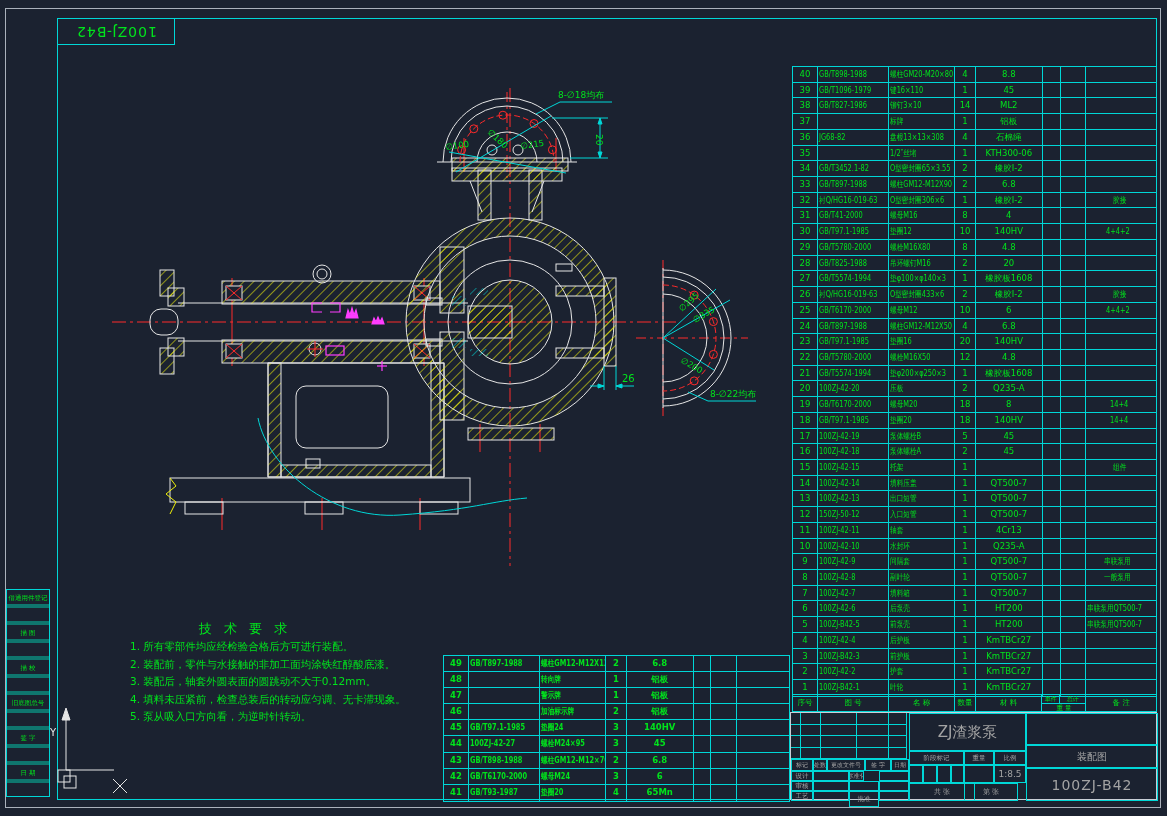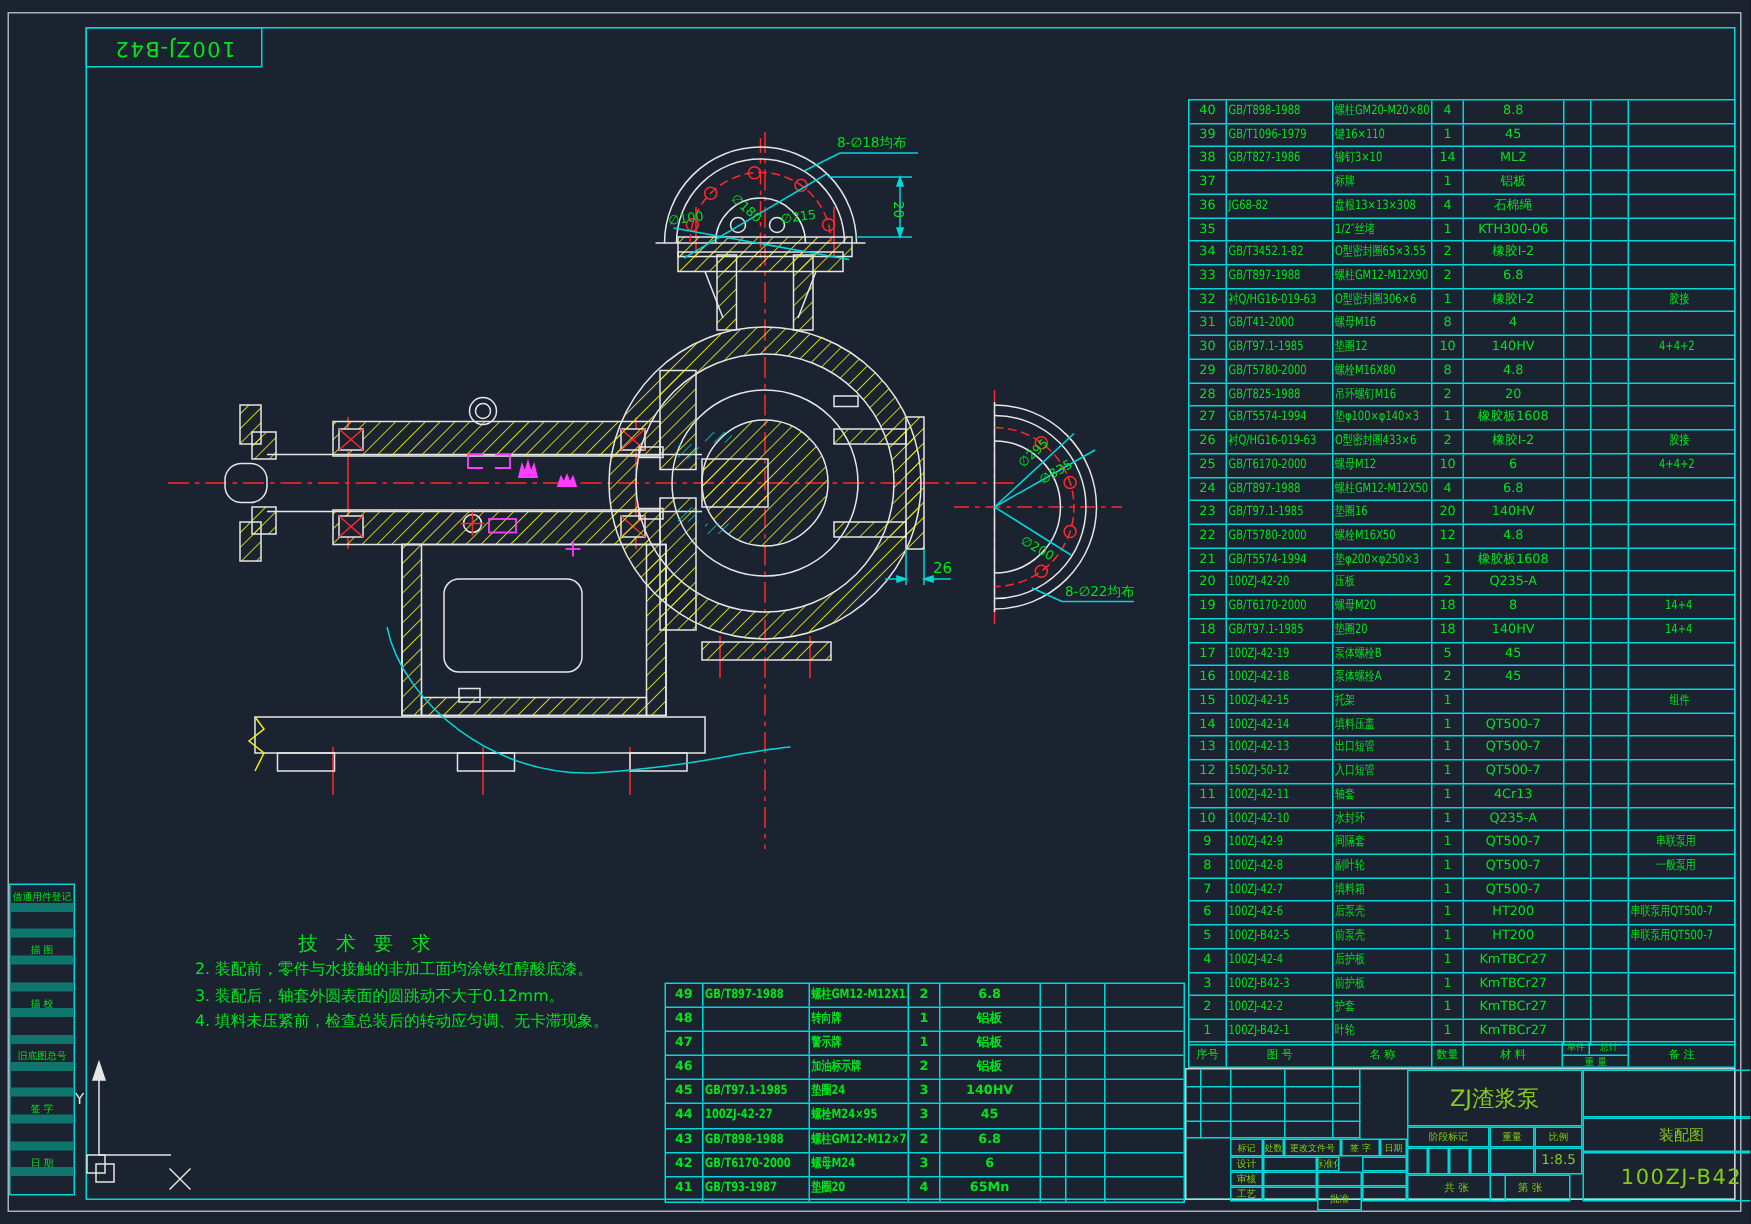--- a/index.html
+++ b/index.html
@@ -8,21 +8,21 @@
   .abs{position:absolute;box-sizing:border-box;}
   .green{color:#00e41c;}
   
   .outer-frame{left:5px;top:8px;width:1156px;height:800px;border:1px solid #aab1bb;}
   .inner-frame{left:57px;top:18px;width:1100px;height:782px;border:1px solid #00d7d7;}
   .rot-box{left:57px;top:18px;width:118px;height:27px;border:1px solid #00d7d7;
            display:flex;align-items:center;justify-content:center;}
   .rot-box span{transform:rotate(180deg);font-size:14px;letter-spacing:1px;}
   
   .margin-col{left:6px;top:589px;width:44px;height:208px;border:1px solid #00d7d7;display:flex;flex-direction:column;}
-  .m-row{flex:1;border-bottom:6px solid #0f766e;font-size:6.5px;line-height:16px;text-align:center;
+  .m-row{flex:1;border-bottom:4px solid #0f766e;font-size:6.5px;line-height:16px;text-align:center;
          overflow:hidden;white-space:nowrap;}
   .m-row:last-child{border-bottom:none;}
   
   .tbl{border:1px solid #00d7d7;}
   .trow{display:flex;border-bottom:1px solid #00d7d7;box-sizing:border-box;}
   .trow:last-child{border-bottom:none;}
   .tc{box-sizing:border-box;border-right:1px solid #00d7d7;color:#00e41c;font-size:8.5px;
       padding:0 1px;overflow:hidden;white-space:nowrap;text-align:center;}
   .tc:last-child{border-right:none;}
   .tc i{font-style:normal;display:inline-block;transform:scaleX(.78);transform-origin:0 50%;}
@@ -35,22 +35,22 @@
   .bom-head{display:flex;border:1px solid #00d7d7;height:18px;}
   .bh{box-sizing:border-box;border-right:1px solid #00d7d7;color:#00e41c;font-size:7.5px;
       text-align:center;line-height:16px;overflow:hidden;white-space:nowrap;}
   .bh:last-child{border-right:none;}
   .wgt{display:flex;flex-direction:column;width:44px;border-right:1px solid #00d7d7;box-sizing:border-box;}
   .wgt .top{display:flex;height:9px;border-bottom:1px solid #00d7d7;}
   .wgt .top div{box-sizing:border-box;font-size:6px;line-height:8px;text-align:center;color:#00e41c;}
   .wgt .bot{font-size:6.5px;line-height:8px;text-align:center;color:#00e41c;}
   
   .tb{left:790px;top:712px;width:367px;height:88px;border:1px solid #c9ced6;}
-  .tb .cell{position:absolute;box-sizing:border-box;border:1px solid #00d7d7;color:#84cc16;
-            overflow:hidden;white-space:nowrap;margin-left:29px;}
+  .tb .cell{position:absolute;box-sizing:border-box;border:1px solid #00d7d7;color:#a3a3a3;
+            overflow:hidden;white-space:nowrap;}
   .ctr{display:flex;align-items:center;justify-content:center;}
   .revgrid{position:absolute;left:0;top:0;width:118px;height:46px;display:grid;
            grid-template-columns:10px 20px 36px 32px 18px;grid-auto-rows:11.5px;}
   .revgrid div{border-right:1px solid #00d7d7;border-bottom:1px solid #00d7d7;box-sizing:border-box;}
   .tech{left:90px;top:620px;width:350px;margin-left:40px;}
   .tech .tt{font-size:13px;letter-spacing:4px;text-align:center;width:230px;}
   .tech .ti{font-size:10.5px;line-height:17.5px;white-space:nowrap;}
 </style>
 </head>
 <body>
@@ -279,23 +279,25 @@
     <text x="50" y="736" fill="#e6e6e6" font-size="10">Y</text>
     <g stroke="#e6e6e6">
       <line x1="113" y1="779" x2="127" y2="793"></line>
         <line x1="113" y1="793" x2="127" y2="779"></line>
     </g>
   </svg>
 
   <div class="abs tech green">
     <div class="tt">技 术 要 求</div>
     <div>
+        <div class="ti">1. 所有零部件均应经检验合格后方可进行装配。</div>
         <div class="ti">2. 装配前，零件与水接触的非加工面均涂铁红醇酸底漆。</div>
         <div class="ti">3. 装配后，轴套外圆表面的圆跳动不大于0.12mm。</div>
         <div class="ti">4. 填料未压紧前，检查总装后的转动应匀调、无卡滞现象。</div>
+        <div class="ti">5. 泵从吸入口方向看，为逆时针转动。</div>
       </div>
   </div>
 
   <div class="abs tbl main-bom" style="left:792px;top:66px;width:365px;">
     <div>
         <div class="trow">
         <span class="tc w-no">40</span>
         <span class="tc w-code"><i>GB/T898-1988</i></span>
         <span class="tc w-name"><i>螺柱GM20-M20×80</i></span>
         <span class="tc w-qty">4</span>

